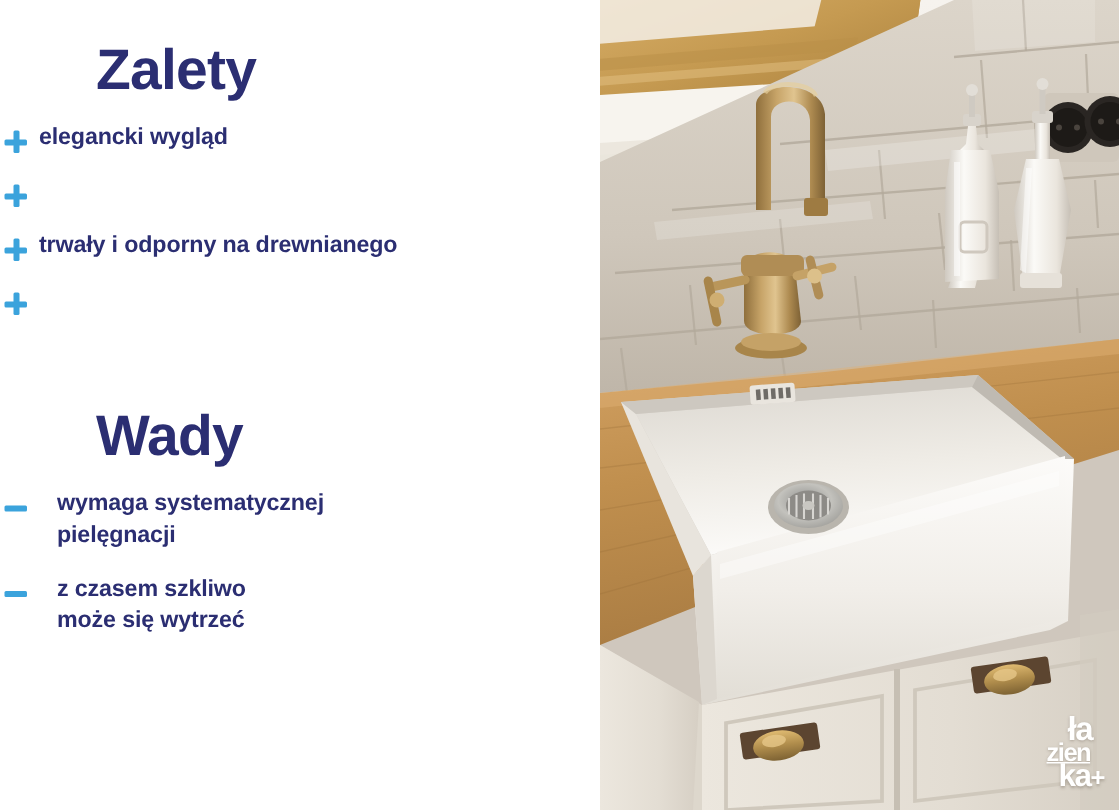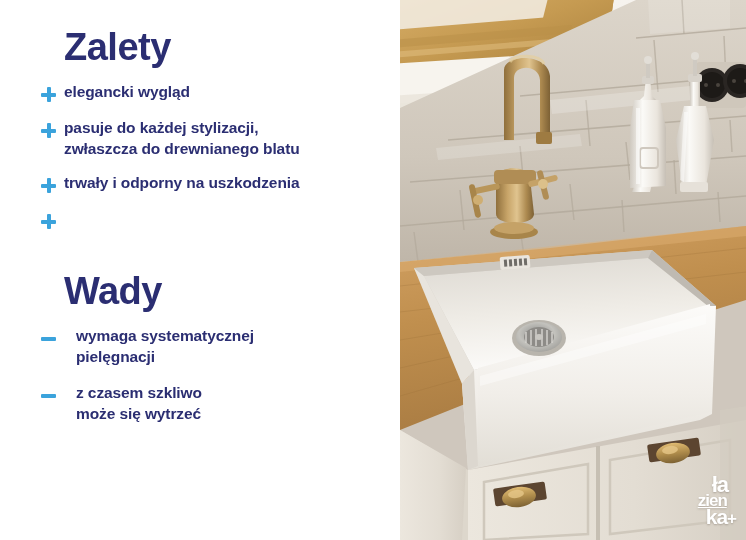--- a/index.html
+++ b/index.html
@@ -26,21 +26,21 @@
 
   .section-title{
     font-size:38px; font-weight:bold; color:#2b2e72;
     letter-spacing:-0.5px; line-height:1.05;
     padding-left:64px;
   }
 
   .bullet-list{ list-style:none; margin-top:14px; }
   .bullet-item{
     display:flex; align-items:flex-start;
-    padding-left:38px; margin-bottom:13px;
+    margin-bottom:13px;
   }
   .bullet-mark{
     flex:0 0 26px; display:block;
     position:relative; height:22px; margin-top:1px;
   }
   
   .mark-plus::before, .mark-plus::after{
     content:""; position:absolute; background:#3ba3dc; border-radius:1px;
   }
   .mark-plus::before{ left:3px; top:10px; width:15px; height:4px; }
@@ -85,26 +85,24 @@
 
     <div class="section section-pros">
       <h2 class="section-title">Zalety</h2>
       <ul class="bullet-list">
         <li class="bullet-item">
           <span class="bullet-mark mark-plus"></span>
           <span class="bullet-text">elegancki wygląd</span>
         </li>
         <li class="bullet-item">
           <span class="bullet-mark mark-plus"></span>
-          <span class="bullet-text">pasuje do każdej stylizacji,
-zwłaszcza do drewnianego blatu</span>
         </li>
         <li class="bullet-item">
           <span class="bullet-mark mark-plus"></span>
-          <span class="bullet-text">trwały i odporny na uszkodzenia</span>
+          <span class="bullet-text">trwały i odporny na drewnianego</span>
         </li>
         <li class="bullet-item">
           <span class="bullet-mark mark-plus"></span>
         </li>
       </ul>
     </div>
 
     <div class="section section-cons">
       <h2 class="section-title">Wady</h2>
       <ul class="bullet-list">

